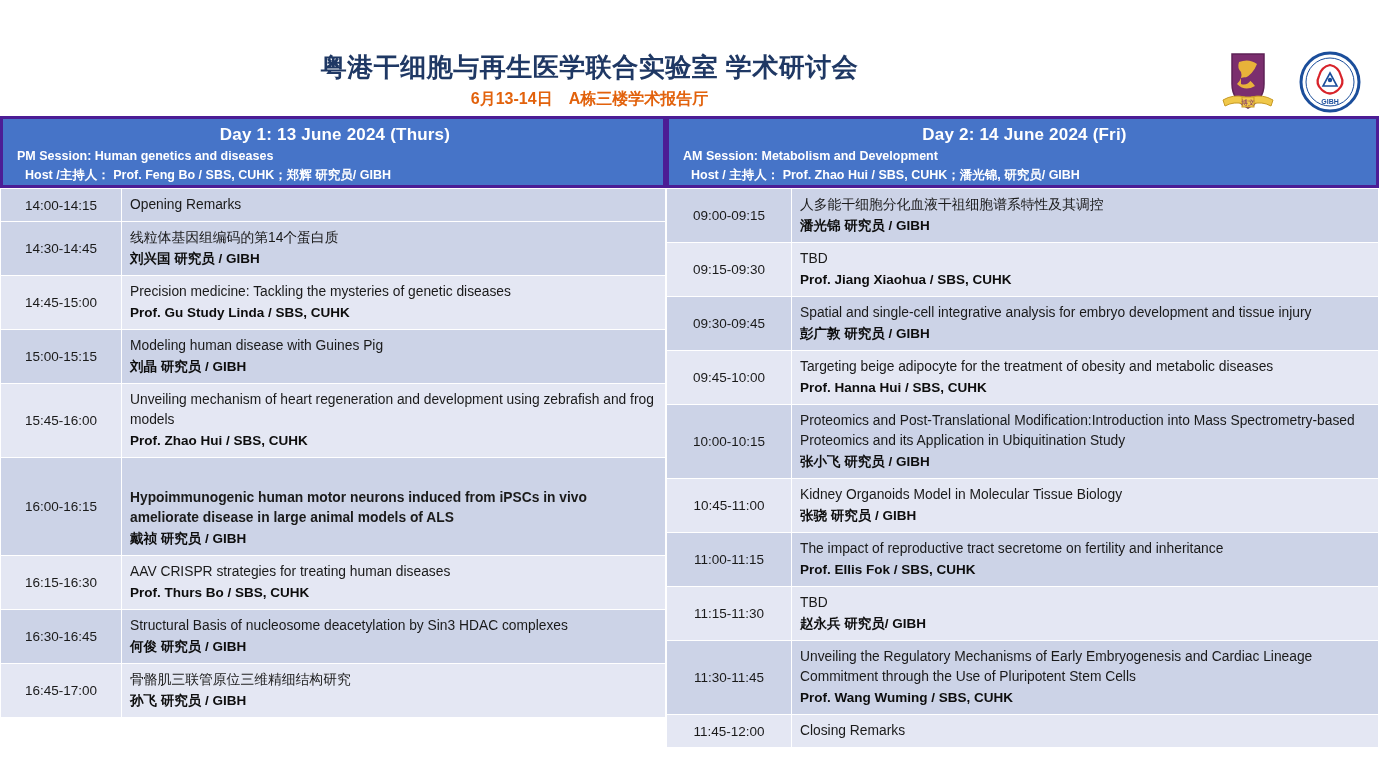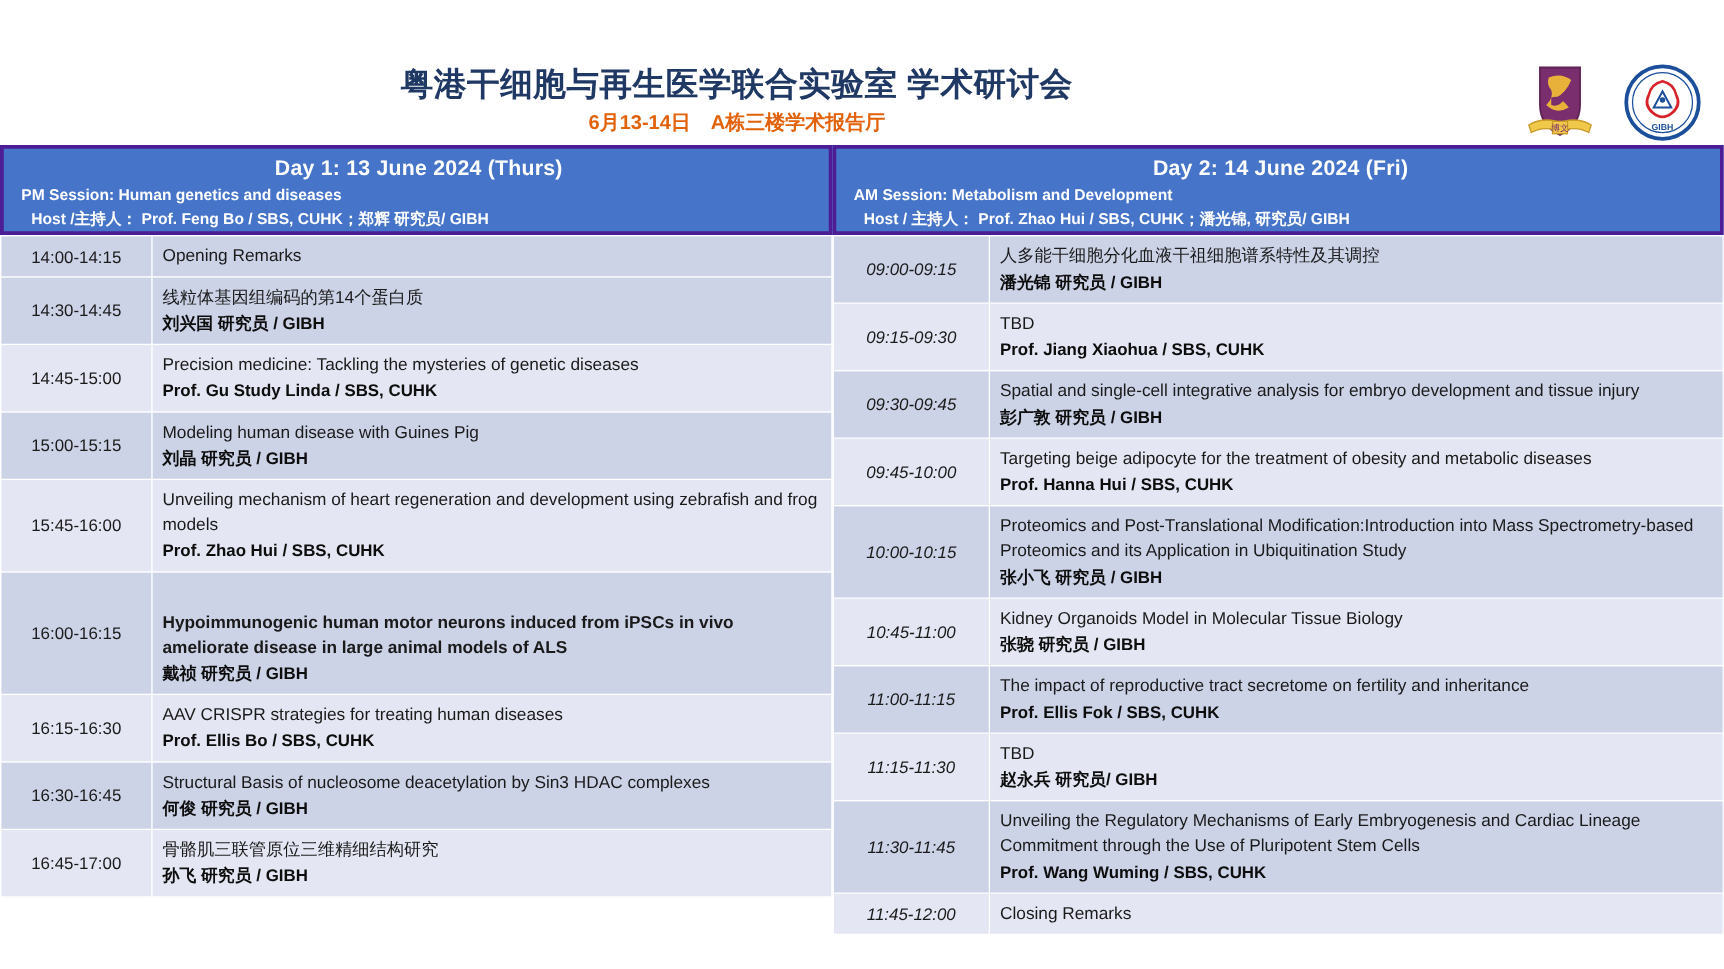--- a/index.html
+++ b/index.html
@@ -101,21 +101,21 @@
   .row-b td { background: #e4e7f3; }
 
   td.time {
     font-size: 13.5px;
     color: #1a1a1a;
     text-align: center;
     white-space: nowrap;
     padding: 6px 4px;
   }
   .day-left  td.time { width: 121px; }
-  .day-right td.time { width: 125px; font-style: italic; }
+  .day-right td.time { width: 125px; }
 
   td.topic { padding-left: 14px; }
   .topic-title {
     font-size: 13.8px;
     color: #1a1a1a;
     line-height: 20px;
   }
   .topic-title.bold { font-weight: bold; margin-top: 24px; }
   .topic-speaker {
     font-size: 13.5px;
@@ -205,21 +205,21 @@
             <td class="time">16:00-16:15</td>
             <td class="topic">
               <div class="topic-title bold">Hypoimmunogenic human motor neurons induced from iPSCs in vivo ameliorate disease in large animal models of ALS</div>
               <div class="topic-speaker">戴祯 研究员 / GIBH</div>
             </td>
           </tr>
           <tr class="row-b">
             <td class="time">16:15-16:30</td>
             <td class="topic">
               <div class="topic-title">AAV CRISPR strategies for treating human diseases</div>
-              <div class="topic-speaker">Prof. Ellis Bo / SBS, CUHK</div>
+              <div class="topic-speaker">Prof. Thurs Bo / SBS, CUHK</div>
             </td>
           </tr>
           <tr class="row-a">
             <td class="time">16:30-16:45</td>
             <td class="topic">
               <div class="topic-title">Structural Basis of nucleosome deacetylation by Sin3 HDAC complexes</div>
               <div class="topic-speaker">何俊 研究员 / GIBH</div>
             </td>
           </tr>
           <tr class="row-b">

